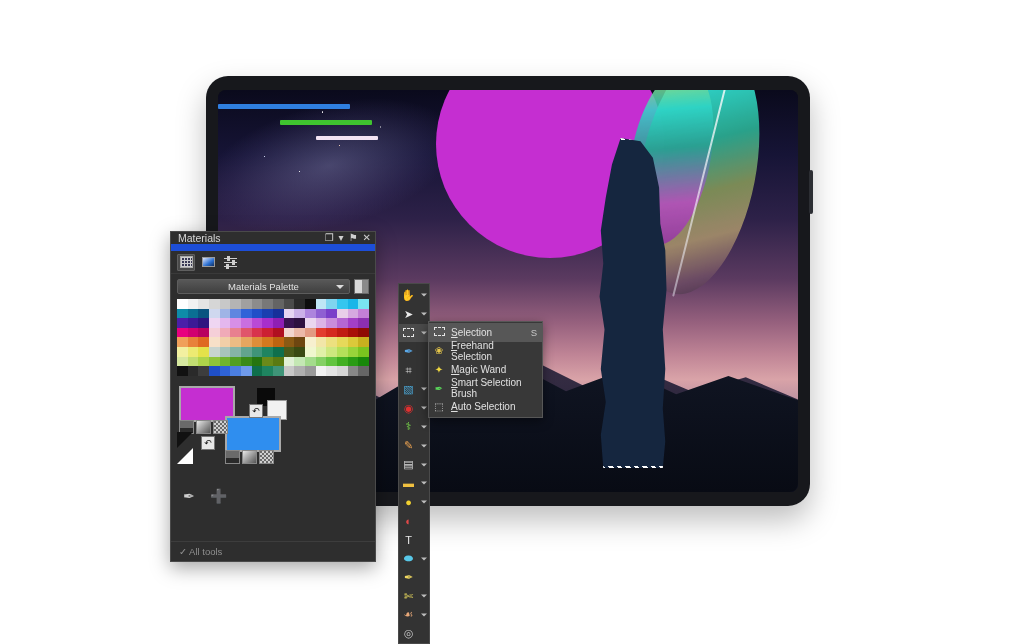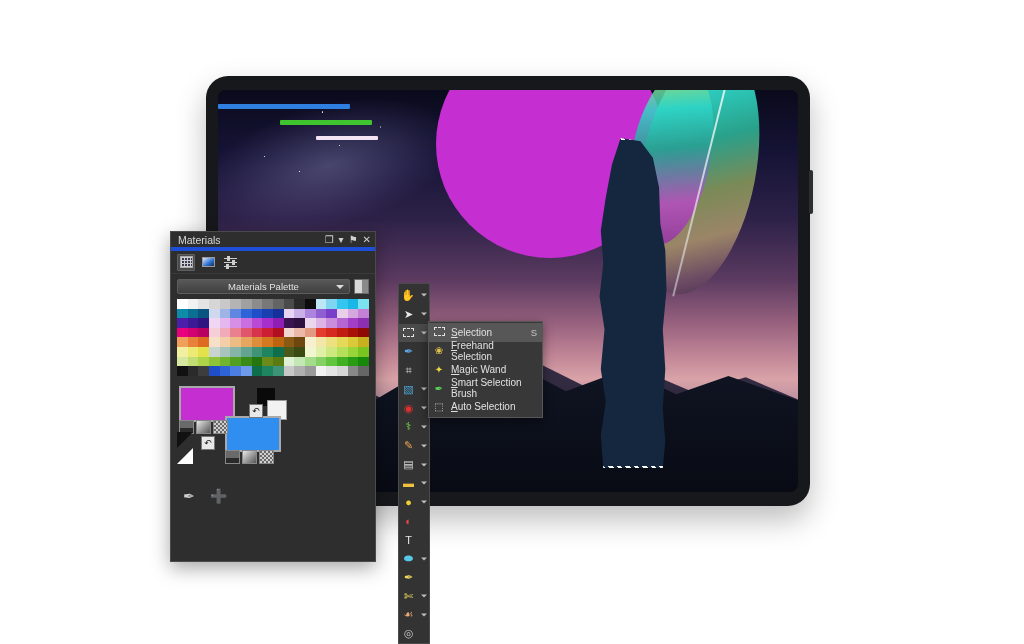--- a/index.html
+++ b/index.html
@@ -171,21 +171,21 @@
     width: 206px; height: 331px;
     background: #2e2e2e;
     border: 1px solid #4a4a4a;
     box-shadow: 0 6px 18px rgba(0,0,0,.35);
     display: flex; flex-direction: column;
     color: #d6d6d6; font-size: 10px;
   }
   .mat-title {
     height: 19px; display: flex; align-items: center;
     padding: 0 4px 0 7px; background: #2e2e2e;
-    border-bottom: 4px solid #1d4ed8;
+    border-bottom: 7px solid #1d4ed8;
   }
   .mat-title .t { font-size: 10.5px; color: #d8d8d8; flex: 1; }
   .mat-title .btns { display: flex; gap: 5px; align-items: center; color: #cfcfcf; }
   .mat-title .btns span { font-size: 10px; line-height: 1; cursor: default; }
   .mat-tabs {
     height: 23px; display: flex; align-items: center; gap: 4px;
     padding: 2px 6px; border-bottom: 1px solid #3a3a3a;
   }
   .mtab { width: 18px; height: 17px; display:flex; align-items:center; justify-content:center;
           border: 1px solid transparent; border-radius: 1px; }
@@ -546,20 +546,24 @@
         <div class="mini patt"></div>
       </div>
       <div class="tri"></div>
     </div>
 
     <div class="mat-bottom-icons">
       <span class="ic">✒</span>
       <span class="ic">➕</span>
     </div>
 
+    <div class="mat-foot">
+      <span>✓</span>
+      <span>All tools</span>
+    </div>
   </div>
 
   <div class="toolbar" id="toolbar">
       <div class="trow">
         <span class="tico" style="color: rgb(232, 192, 112);">✋</span>
         <span class="tcar"></span>
       </div>
       <div class="trow">
         <span class="tico" style="color: rgb(234, 234, 234);">➤</span>
         <span class="tcar"></span>

